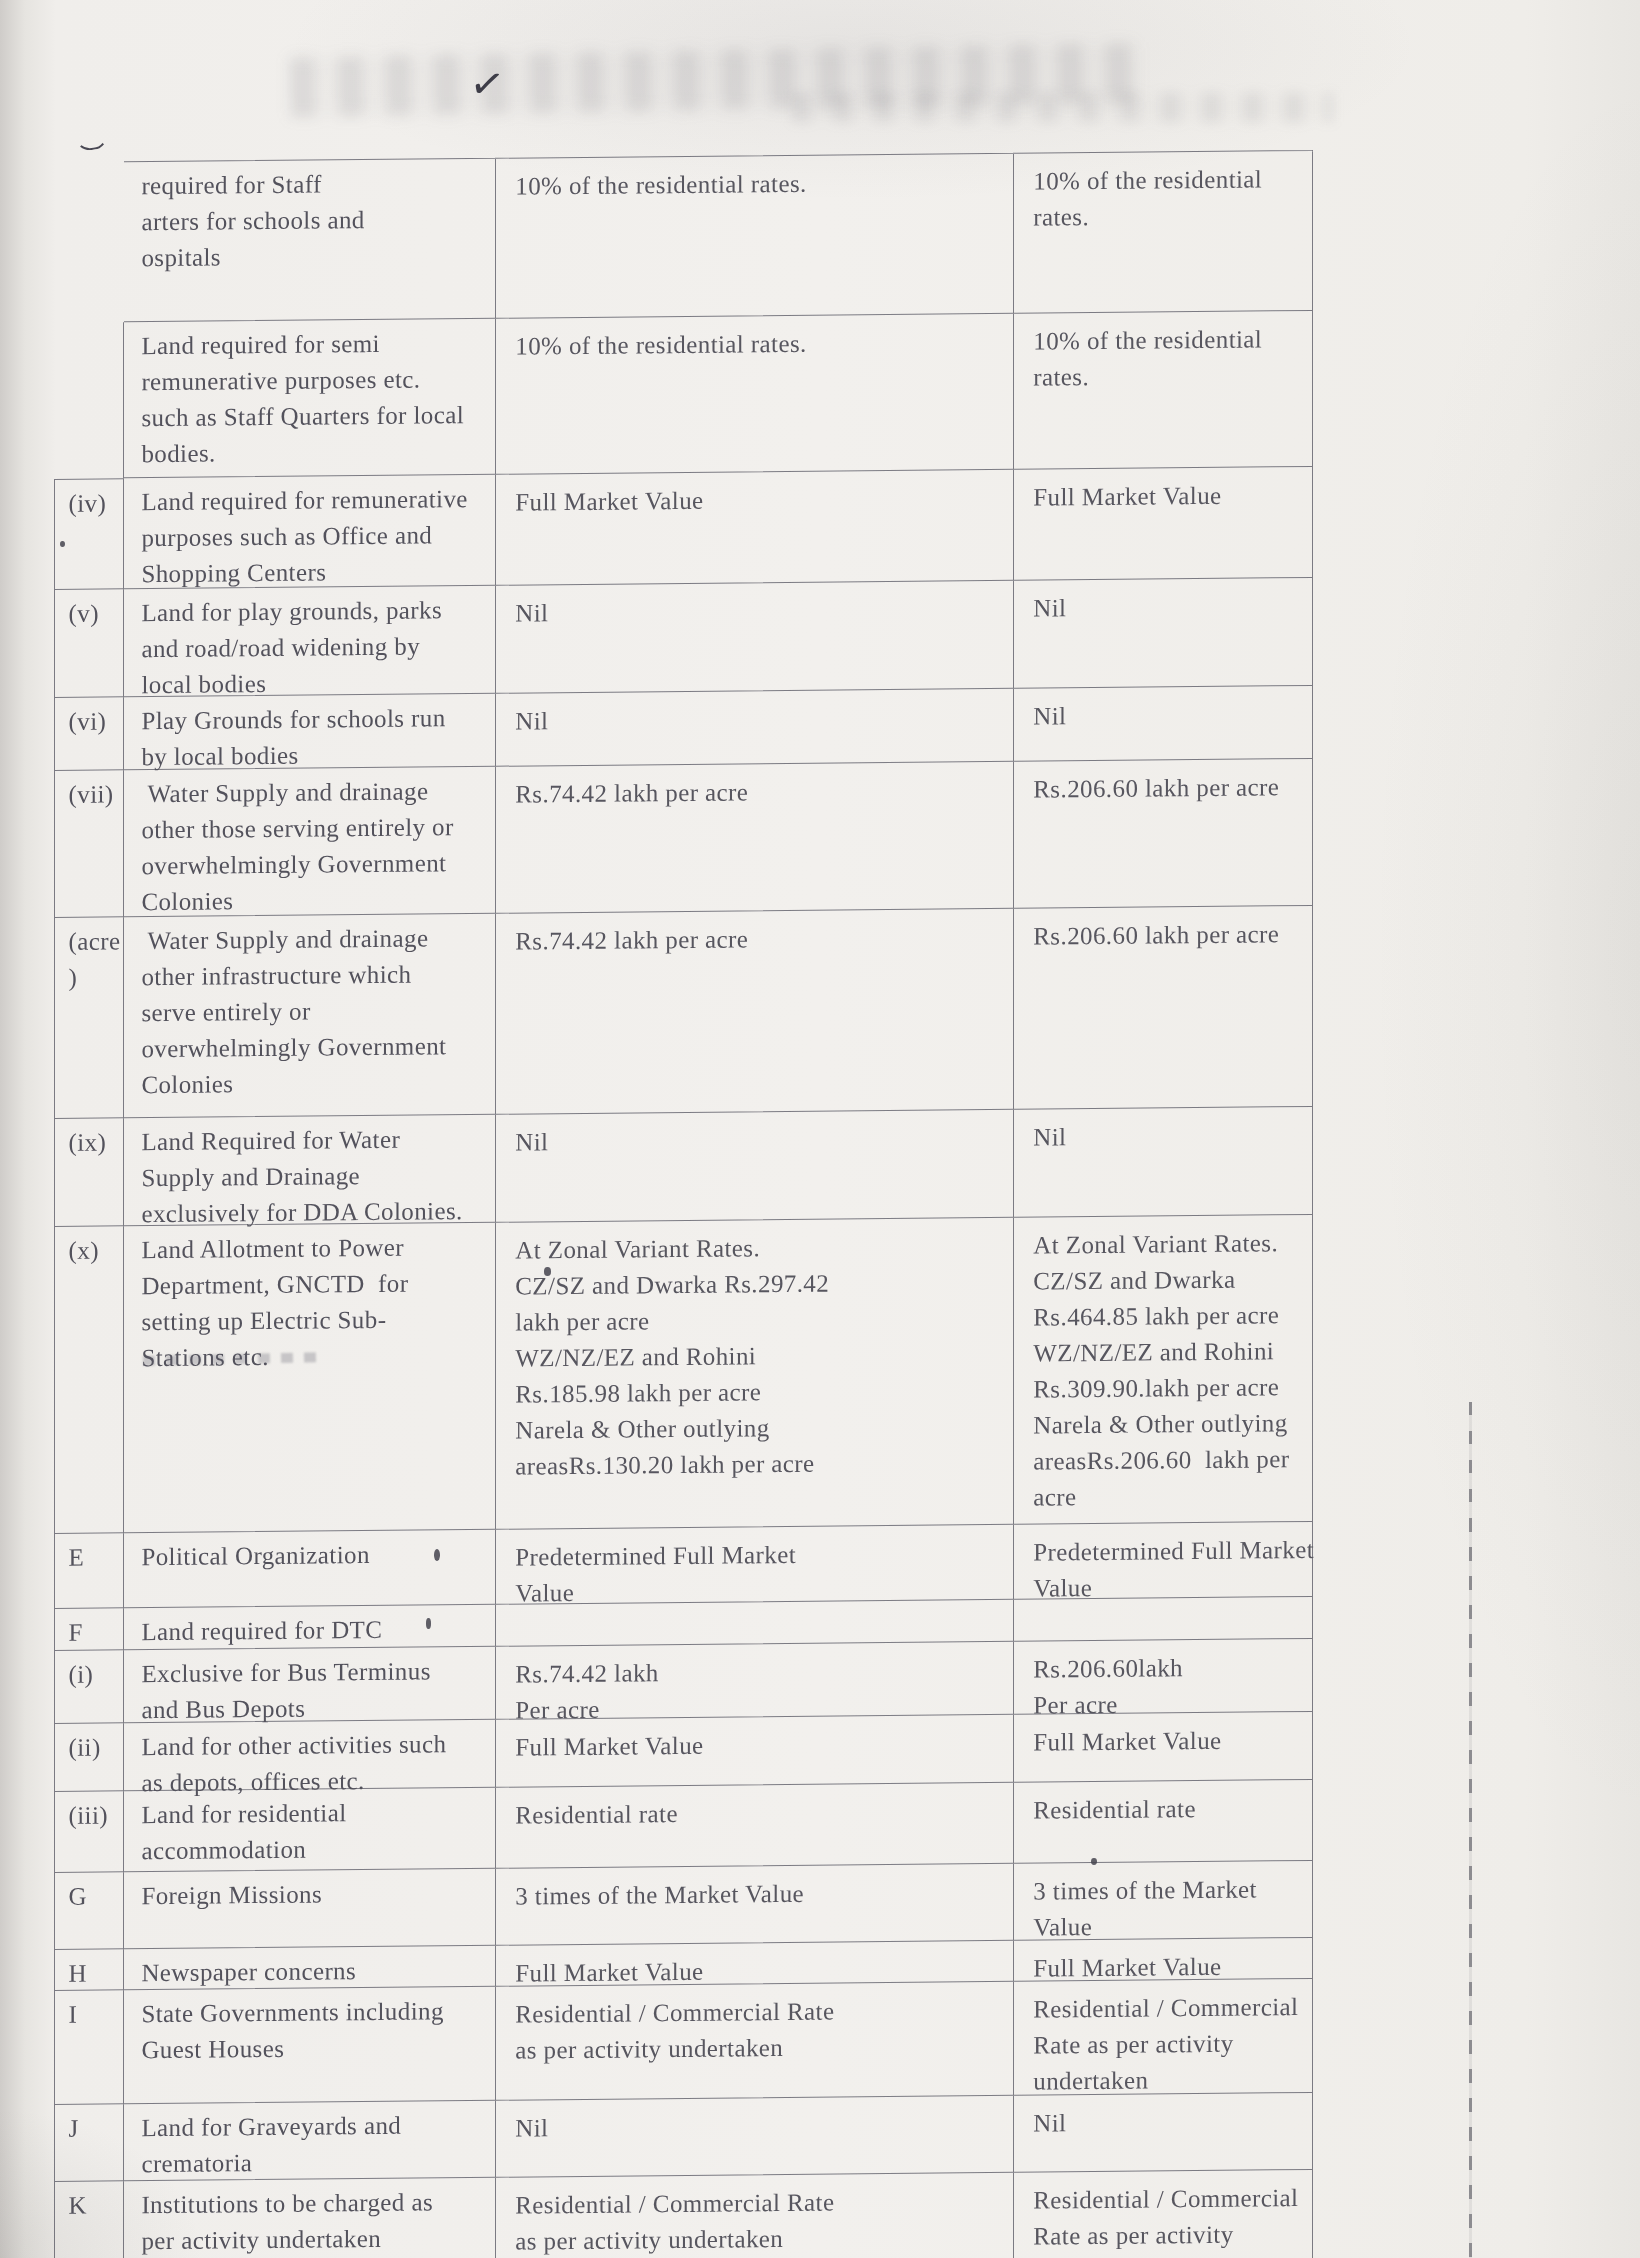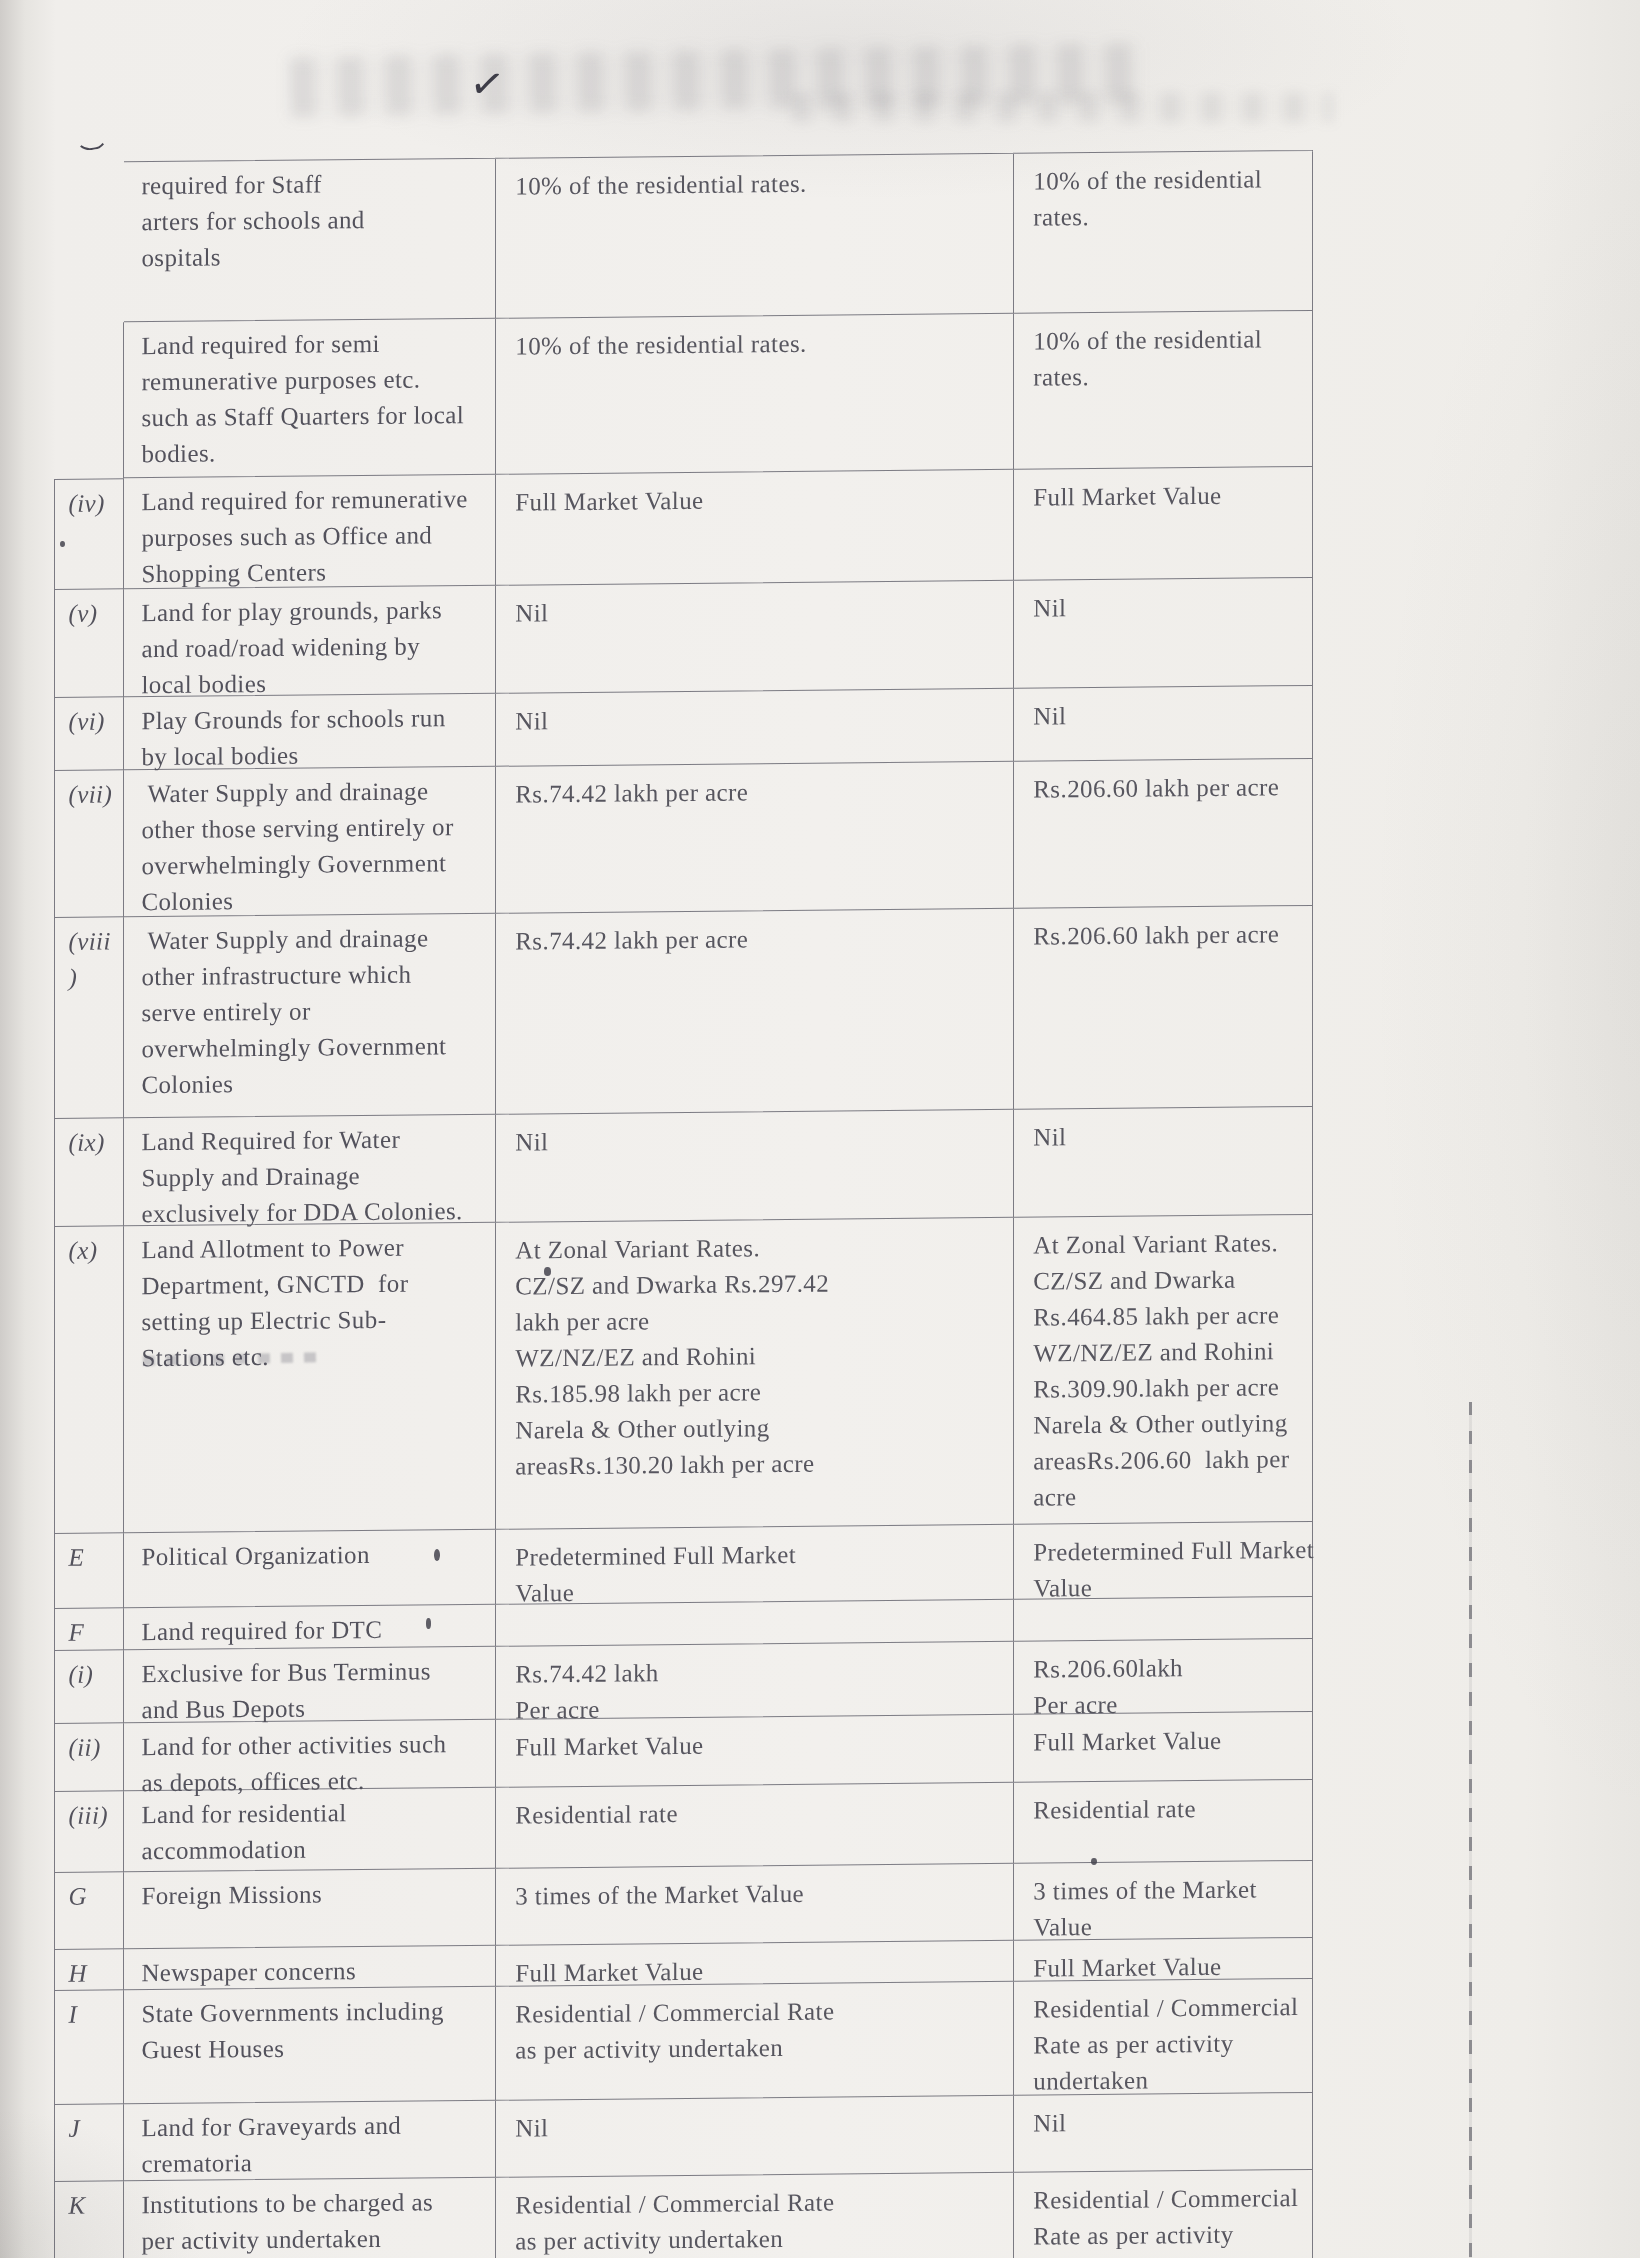--- a/index.html
+++ b/index.html
@@ -25,21 +25,21 @@
   }
   .cell{
     white-space:pre;overflow:visible;
     border-right:1.9px solid rgba(78,78,90,.72);
     border-bottom:1.9px solid rgba(78,78,90,.72);
     letter-spacing:0.4px;
   }
   .sn{padding:5.8px 3.9px 0 13.5px;}
   .desc{padding:5.8px 5.8px 0 17.4px;}
   .ra,.rb{padding:9.7px 5.8px 0 19.3px;color:#57565f;}
-  .bl{border-left:1.9px solid rgba(78,78,90,.72);font-style:italic;}
+  .bl{border-left:1.9px solid rgba(78,78,90,.72);}
   .bt{border-top:1.9px solid rgba(78,78,90,.72);}
   .nb{border:none;}
   .nbb{border-bottom:none;border-left:none;}
   
   .mark{position:absolute;}
   .check{left:470px;top:60px;font-size:41px;color:#3e3d48;transform:rotate(9deg);font-family:"DejaVu Sans",sans-serif;}
   .pencurve{left:75px;top:129px;width:29px;height:17.4px;border:2.9px solid transparent;border-bottom-color:#4a4954;border-radius:0 0 15.4px 15.4px;transform:rotate(-6deg);}
   .inkdot{width:6.8px;height:8.7px;background:#45444f;border-radius:50%;opacity:.85;}
   .d1{left:544px;top:1267px;}
   .d2{left:434px;top:1549px;width:5.8px;height:11.6px;}
@@ -108,21 +108,21 @@
     <div class="cell rb">Nil</div>
 
     <div class="cell sn bl">(vii)</div>
     <div class="cell desc"> Water Supply and drainage
 other those serving entirely or
 overwhelmingly Government
 Colonies</div>
     <div class="cell ra">Rs.74.42 lakh per acre</div>
     <div class="cell rb">Rs.206.60 lakh per acre</div>
 
-    <div class="cell sn bl">(viii
+    <div class="cell sn bl">(acre
 )</div>
     <div class="cell desc"> Water Supply and drainage
 other infrastructure which
 serve entirely or
 overwhelmingly Government
 Colonies</div>
     <div class="cell ra">Rs.74.42 lakh per acre</div>
     <div class="cell rb">Rs.206.60 lakh per acre</div>
 
     <div class="cell sn bl">(ix)</div>

